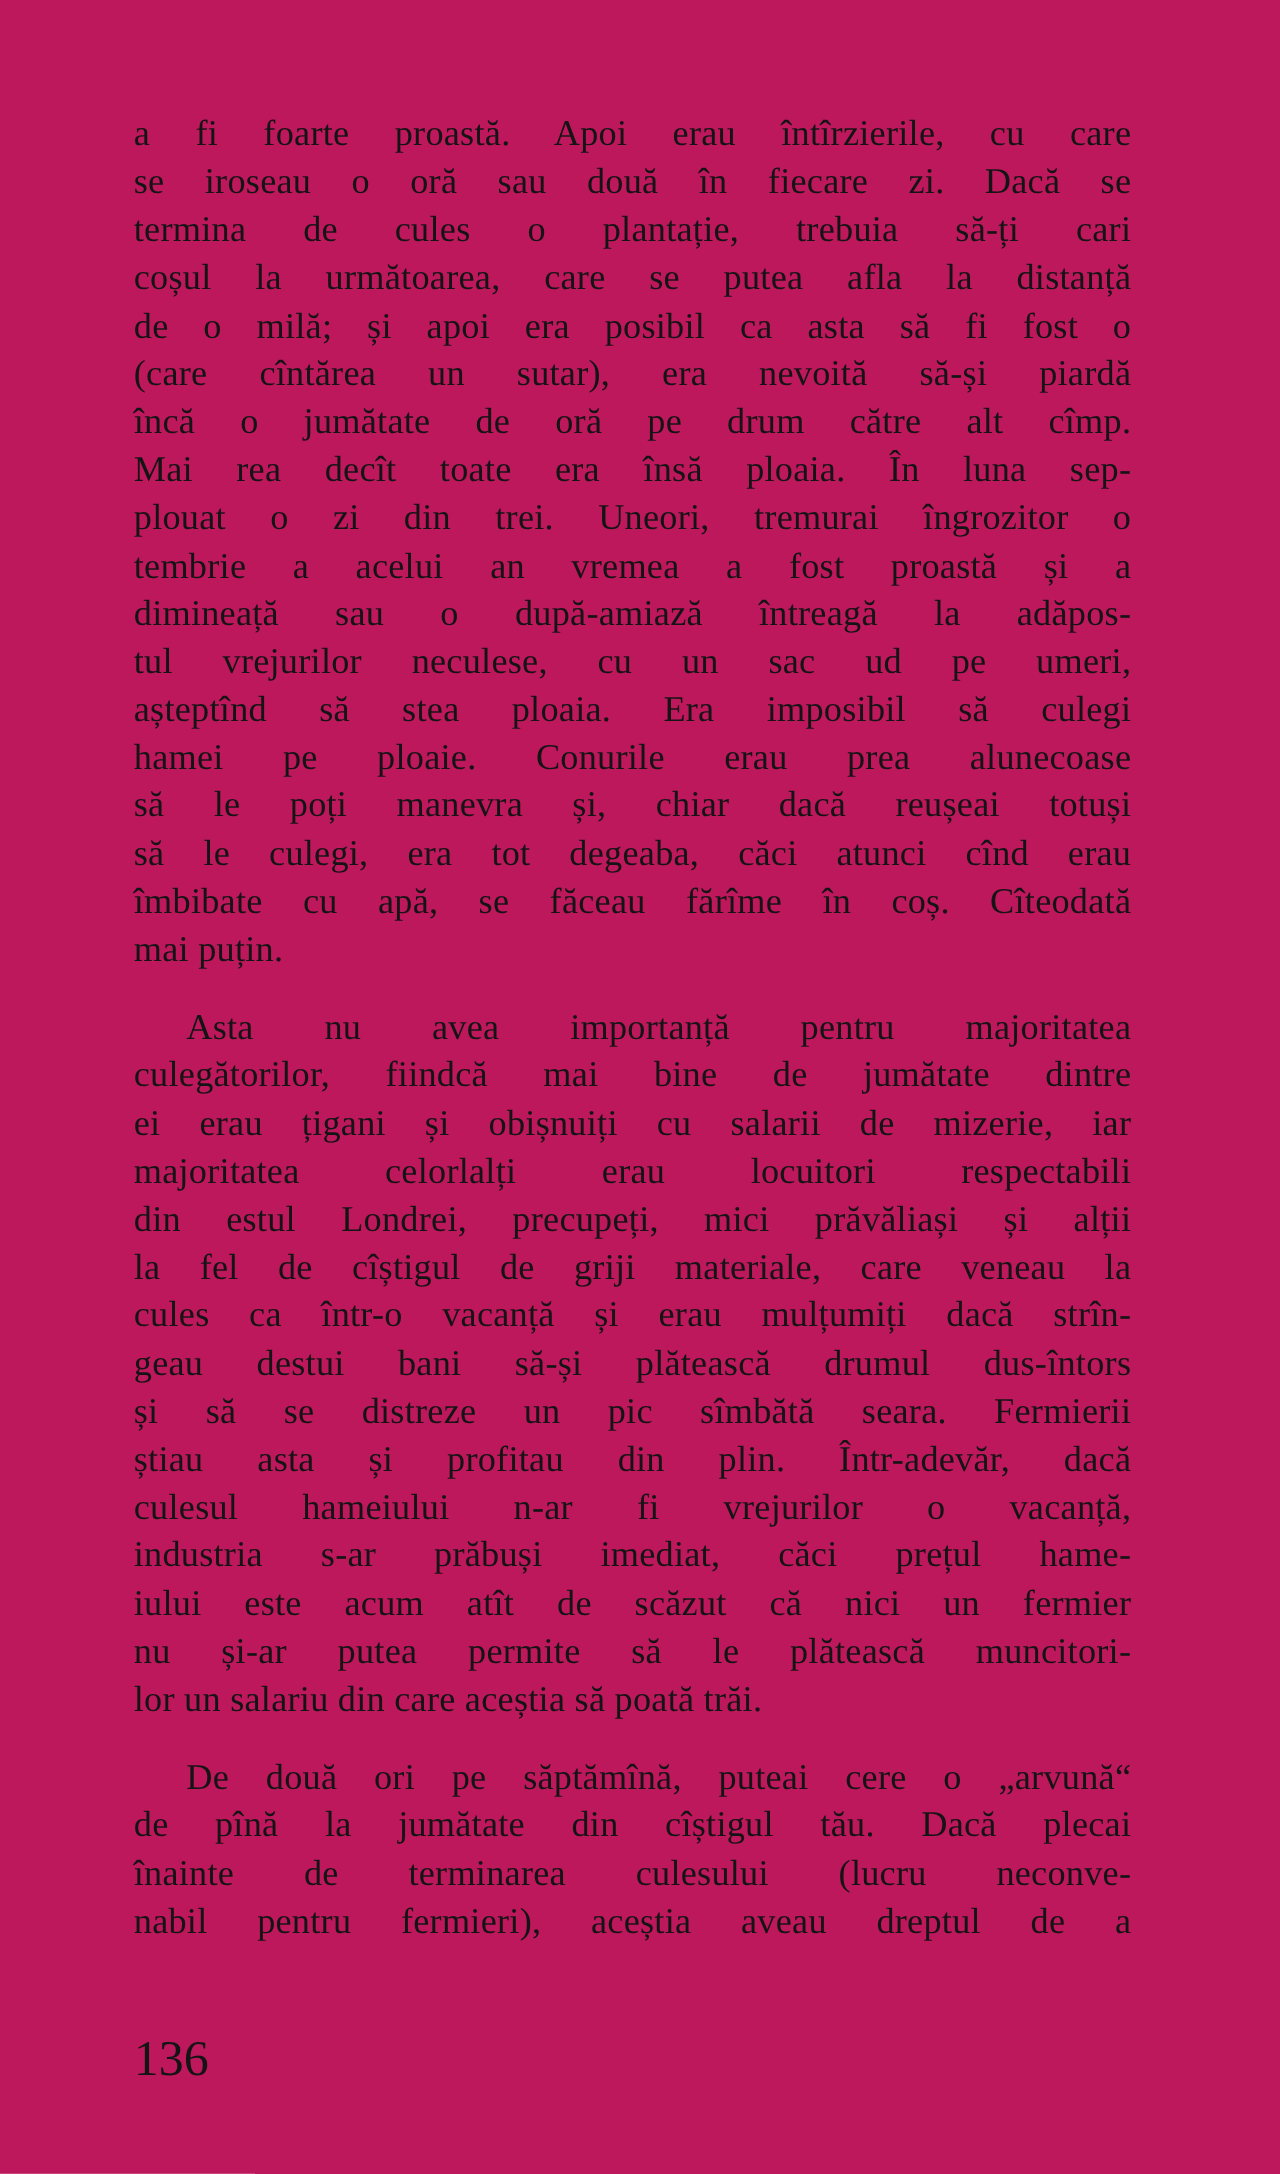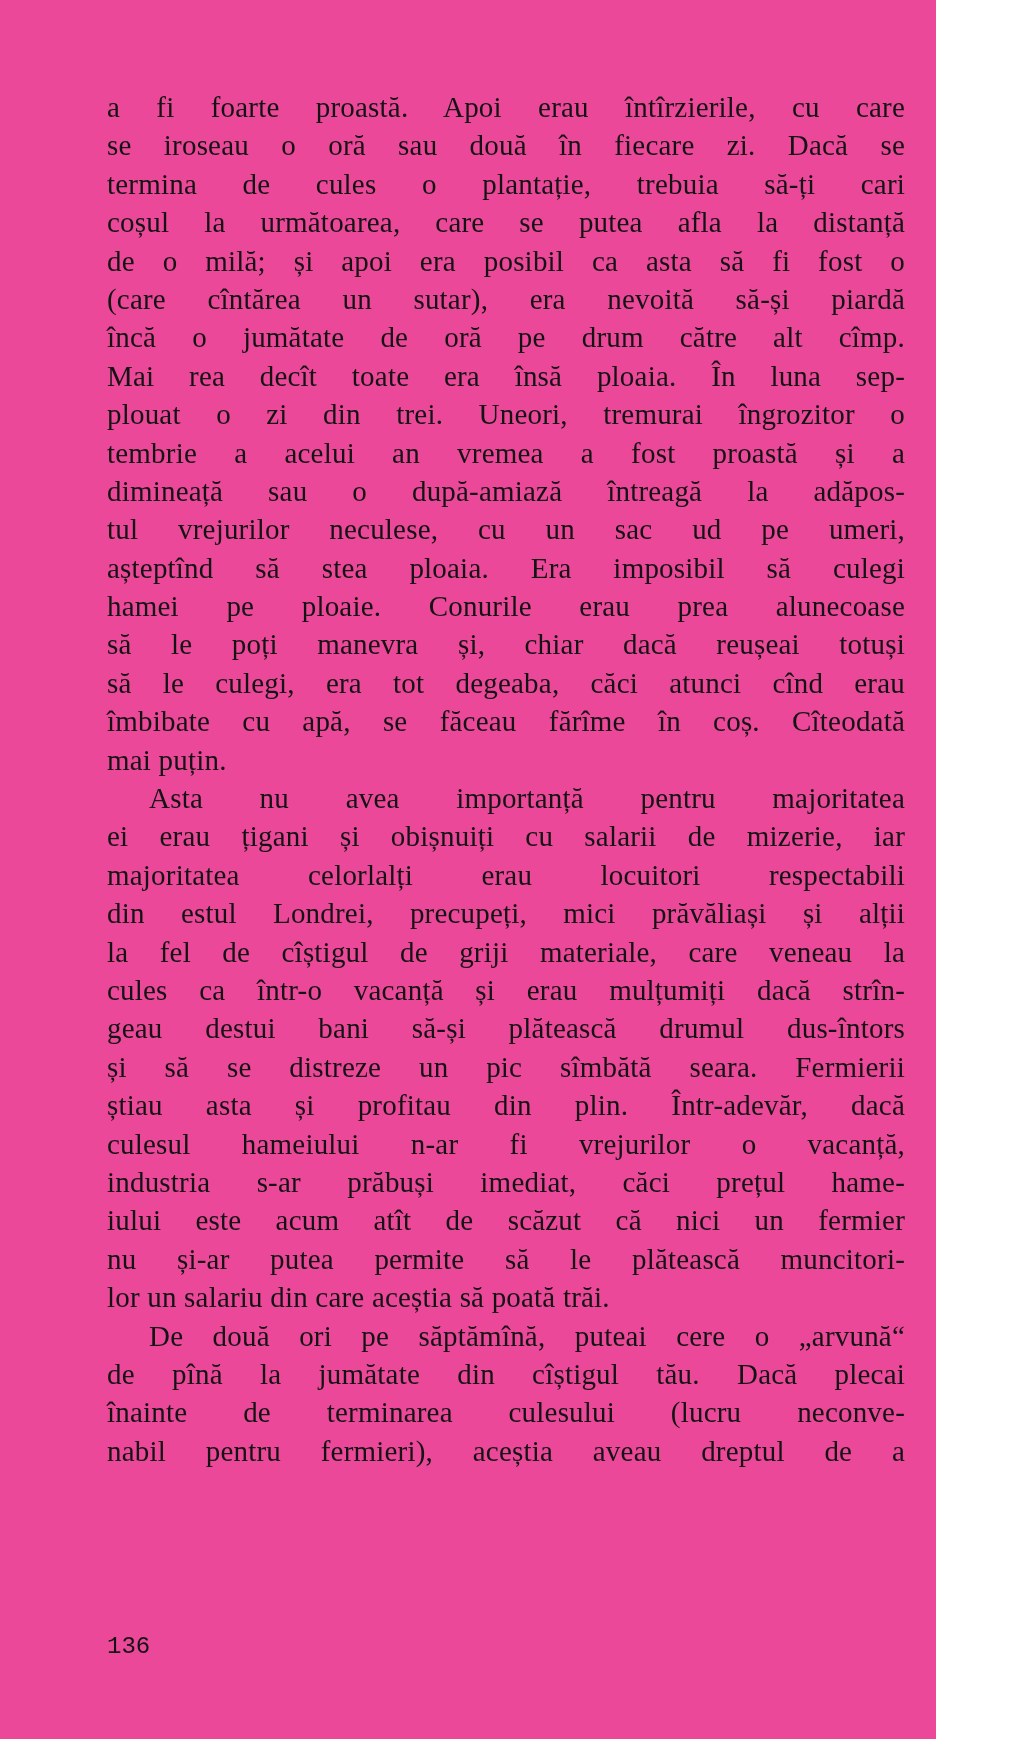--- a/index.html
+++ b/index.html
@@ -9,23 +9,23 @@
   body {
     width: 1024px;
     height: 1739px;
     background: #ffffff;
     font-family: "Liberation Serif", "DejaVu Serif", serif;
     color: #141414;
     overflow: hidden;
   }
   .page {
     position: relative;
-    width: 936px;
+    width: 1024px;
     height: 1739px;
-    background: #ec4899;
+    background: #be185d;
   }
   .text-block {
     position: absolute;
     left: 107px;
     top: 88px;
     width: 798px;
     font-size: 29px;
     line-height: 38.4px;
     letter-spacing: 0.2px;
   }
@@ -33,28 +33,28 @@
     text-align: justify;
     text-align-last: justify;
     white-space: normal;
     height: 38.4px;
   }
   .line.no-justify {
     text-align-last: left;
   }
   .line.indent {
     text-indent: 42px;
+    margin-top: 24px;
   }
   .page-number {
     position: absolute;
     left: 107px;
     top: 1628px;
-    font-size: 24px;
+    font-size: 40px;
     line-height: 38px;
-    font-family: Liberation Mono, monospace;
   }
 </style>
 </head>
 <body>
 
 <div class="page">
   <div class="text-block">
       <div class="line">a fi foarte proastă. Apoi erau întîrzierile, cu care</div>
       <div class="line">se iroseau o oră sau două în fiecare zi. Dacă se</div>
       <div class="line">termina de cules o plantație, trebuia să-ți cari</div>
@@ -67,20 +67,21 @@
       <div class="line">tembrie a acelui an vremea a fost proastă și a</div>
       <div class="line">dimineață sau o după-amiază întreagă la adăpos-</div>
       <div class="line">tul vrejurilor neculese, cu un sac ud pe umeri,</div>
       <div class="line">așteptînd să stea ploaia. Era imposibil să culegi</div>
       <div class="line">hamei pe ploaie. Conurile erau prea alunecoase</div>
       <div class="line">să le poți manevra și, chiar dacă reușeai totuși</div>
       <div class="line">să le culegi, era tot degeaba, căci atunci cînd erau</div>
       <div class="line">îmbibate cu apă, se făceau fărîme în coș. Cîteodată</div>
       <div class="line no-justify">mai puțin.</div>
       <div class="line indent">Asta nu avea importanță pentru majoritatea</div>
+      <div class="line">culegătorilor, fiindcă mai bine de jumătate dintre</div>
       <div class="line">ei erau țigani și obișnuiți cu salarii de mizerie, iar</div>
       <div class="line">majoritatea celorlalți erau locuitori respectabili</div>
       <div class="line">din estul Londrei, precupeți, mici prăvăliași și alții</div>
       <div class="line">la fel de cîștigul de griji materiale, care veneau la</div>
       <div class="line">cules ca într-o vacanță și erau mulțumiți dacă strîn-</div>
       <div class="line">geau destui bani să-și plătească drumul dus-întors</div>
       <div class="line">și să se distreze un pic sîmbătă seara. Fermierii</div>
       <div class="line">știau asta și profitau din plin. Într-adevăr, dacă</div>
       <div class="line">culesul hameiului n-ar fi vrejurilor o vacanță,</div>
       <div class="line">industria s-ar prăbuși imediat, căci prețul hame-</div>

